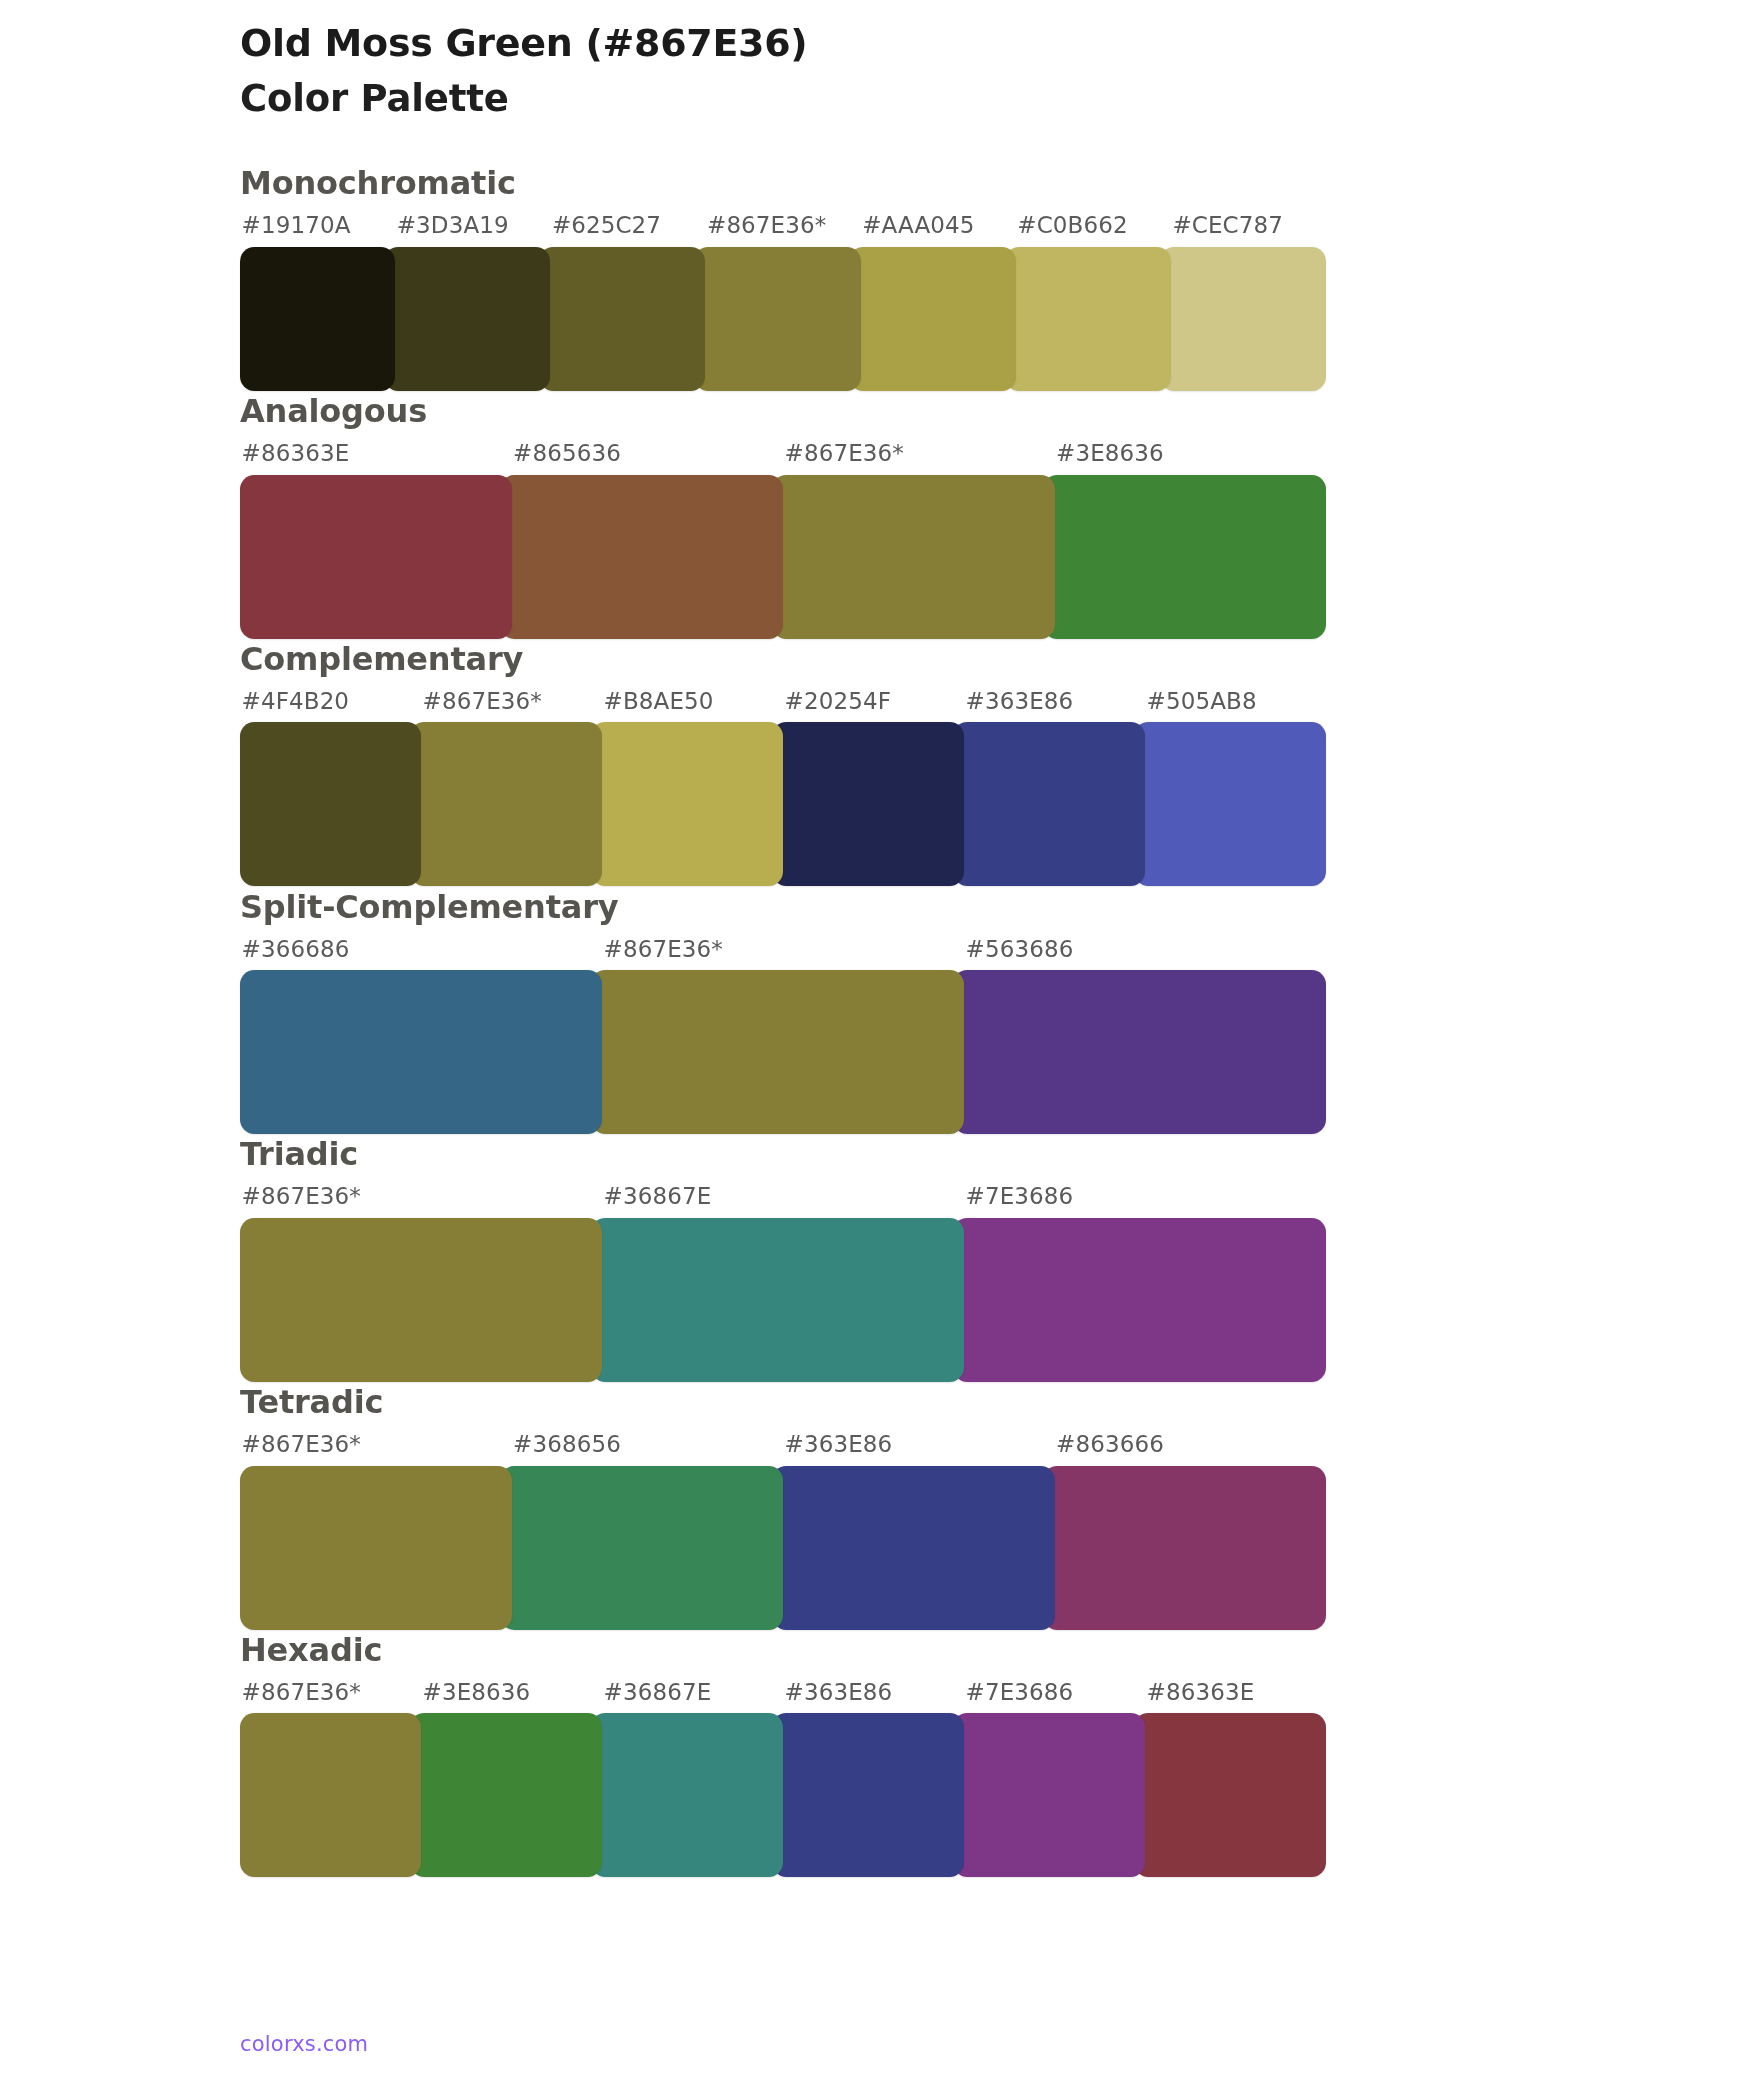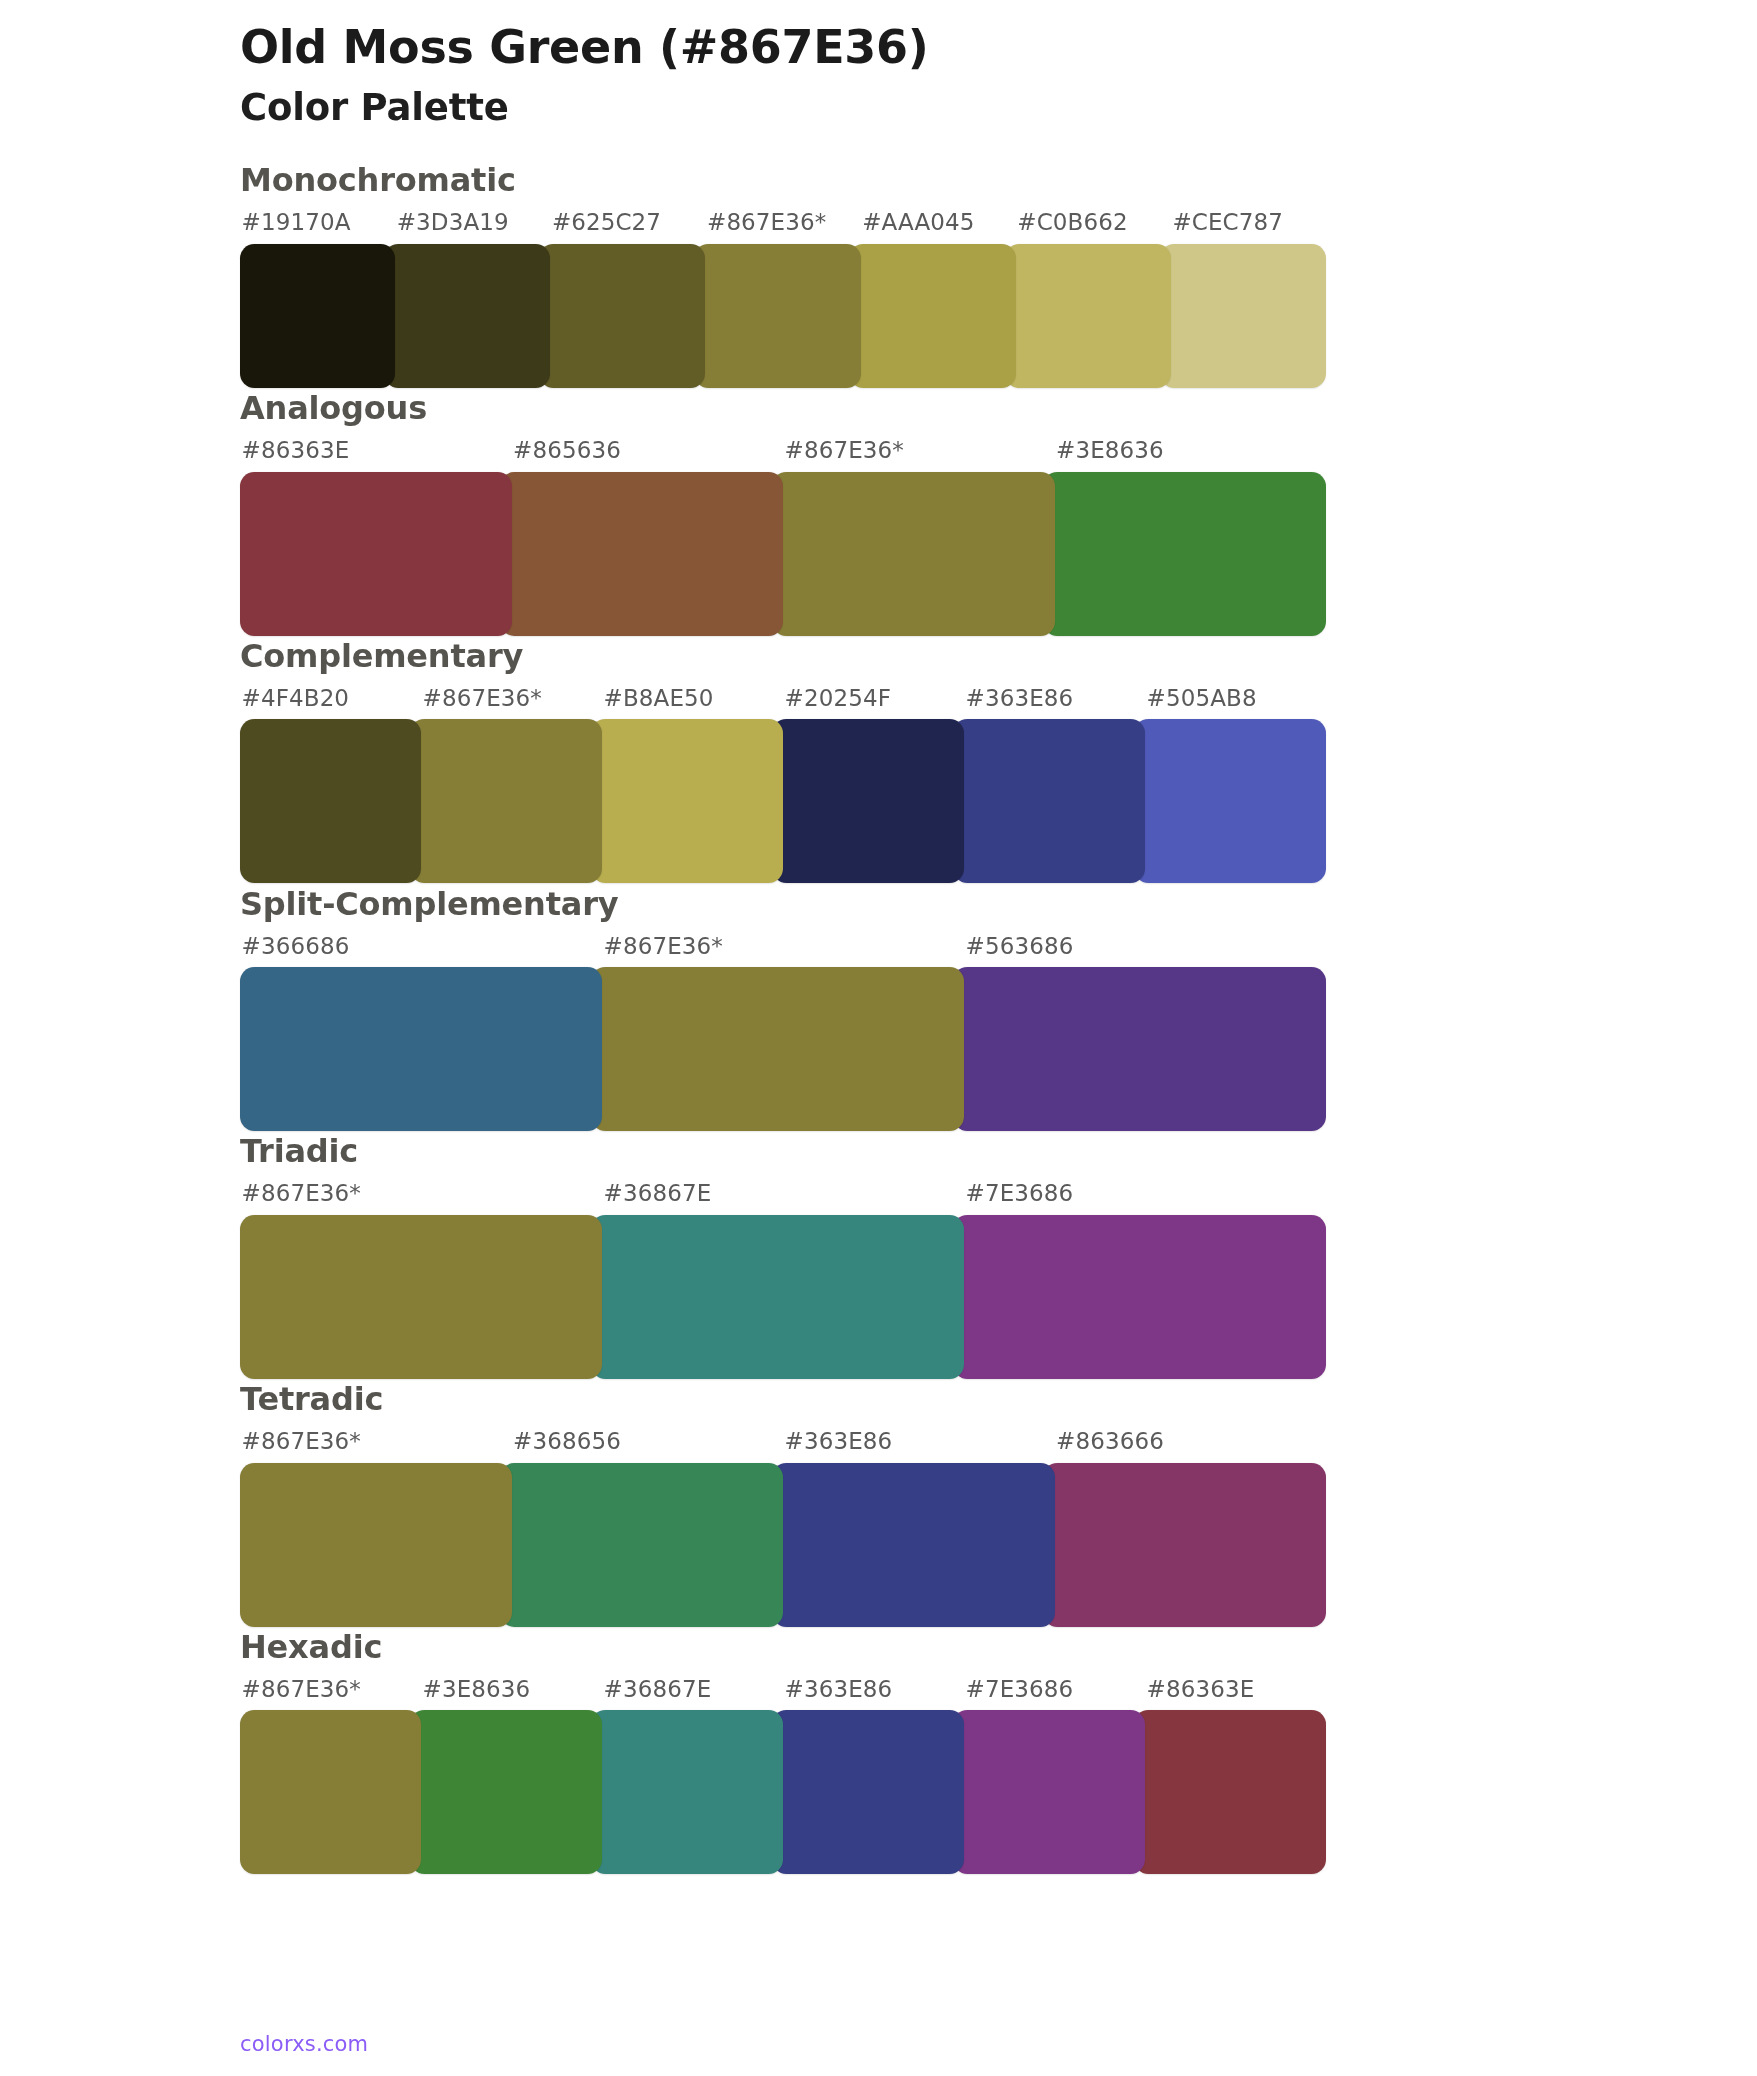--- a/index.html
+++ b/index.html
@@ -21,41 +21,41 @@
     height: 2077px;
     box-sizing: border-box;
     padding: 0;
   }
 
   
   .header {
     padding: 22.4px 0 0 240px;
   }
   .page-title {
-    font-size: 46px;
+    font-size: 38px;
     font-weight: 700;
     color: #1b1b1b;
     letter-spacing: -0.3px;
     line-height: 1.12;
     margin: 0;
     white-space: nowrap;
   }
   .page-subtitle {
     font-size: 37px;
     font-weight: 700;
     color: #1f1f1f;
     letter-spacing: -0.2px;
     line-height: 1.15;
     margin: 12.8px 0 0 0;
     white-space: nowrap;
   }
 
   
   .sections {
-    margin-top: 34px;
+    margin-top: 46px;
   }
   .section {
     padding: 0 0 0 240px;
     margin-bottom: 3.2px;
   }
   .section-title {
     font-size: 32px;
     font-weight: 700;
     color: #56544f;
     letter-spacing: -0.2px;

